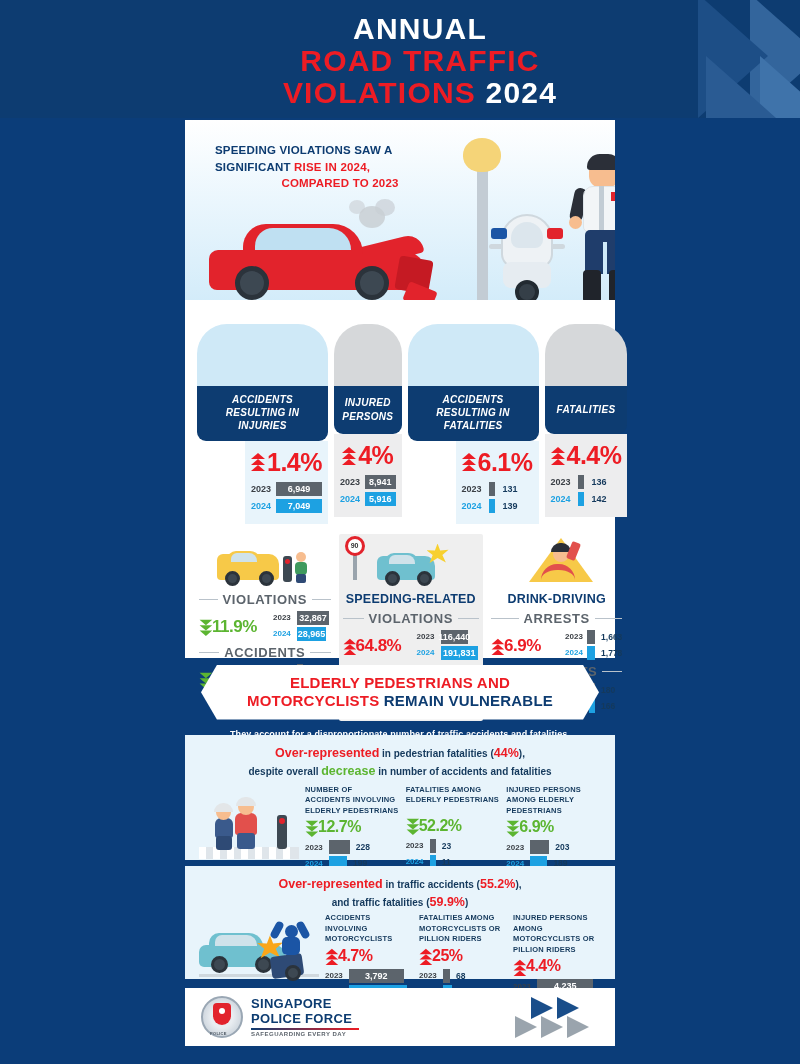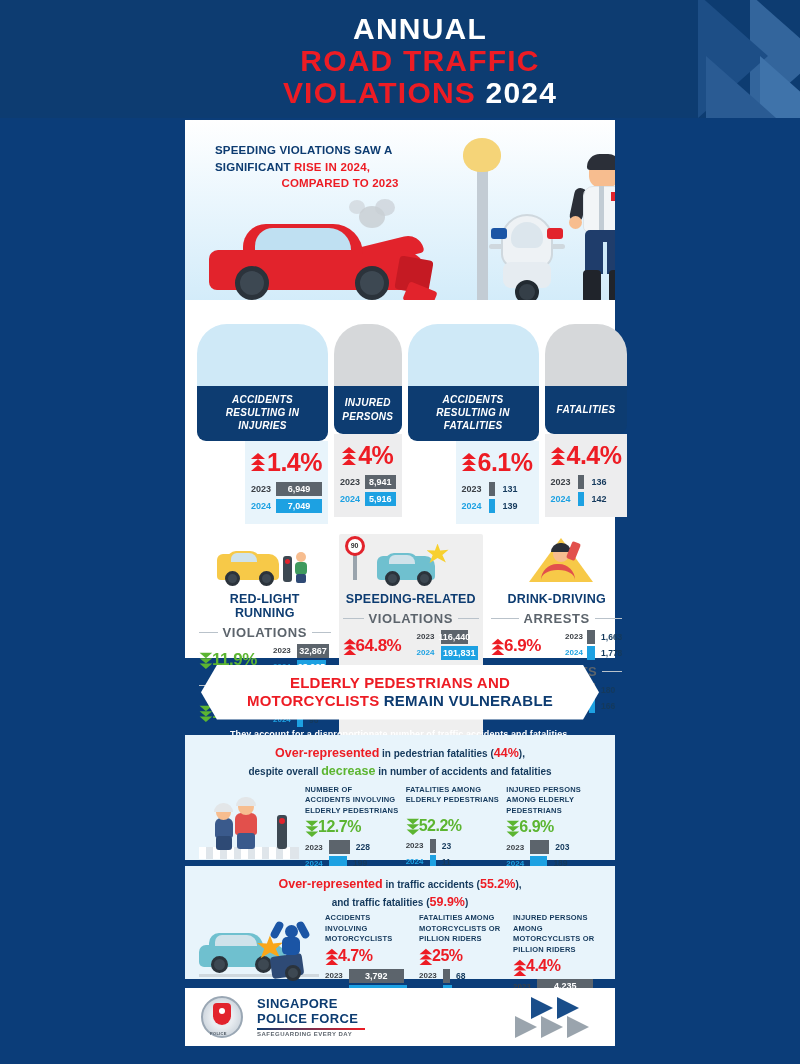--- a/index.html
+++ b/index.html
@@ -293,21 +293,21 @@
     background:#fff; display:flex; align-items:center; padding:0 16px; }
   .crest { width:42px; height:42px; position:relative; }
   .crest-w { position:absolute; inset:0; border-radius:50%;
     background:radial-gradient(circle,#e9edf1 40%,#b9c4cf 100%); border:2px solid #9aa7b4; }
   .crest-sh { position:absolute; left:12px; top:7px; width:18px; height:22px;
     background:#e2232c; border-radius:4px 4px 9px 9px; }
   .crest-cr { position:absolute; left:18px; top:12px; width:6px; height:6px;
     background:#fff; border-radius:50%; }
   .crest-base { position:absolute; left:9px; bottom:2px; font-size:4px; font-weight:bold;
     color:#4a5560; letter-spacing:.3px; }
-  .fo-txt { margin-left:14px; }
+  .fo-txt { margin-left:8px; }
   .fo-1 { font-size:13px; font-weight:bold; color:#0d3c71; letter-spacing:.3px; line-height:1.08; }
   .fo-2 { font-size:13px; font-weight:bold; color:#0d3c71; letter-spacing:.3px; line-height:1.08; }
   .fo-rule { height:2px; width:108px; margin:2px 0 1px 0;
     background:linear-gradient(90deg,#0d3c71,#ed1c24); }
   .fo-3 { font-size:6px; font-weight:bold; color:#5c646c; letter-spacing:.5px; }
   .fo-chev { margin-left:auto; position:relative; width:96px; height:40px; }
   .fc { position:absolute; width:0; height:0;
     border-top:11px solid transparent; border-bottom:11px solid transparent; }
   .fc-b1 { top:0; left:28px; border-left:22px solid #1a4e8a; }
   .fc-b2 { top:0; left:54px; border-left:22px solid #1a4e8a; }
@@ -489,21 +489,20 @@
             <div class="va-wh" style="left:60px"></div>
             <div class="va-tl">
               <div class="va-tl-r"></div>
             </div>
             <div class="va-ped">
               <div class="b"></div>
               <div class="l"></div>
               <div class="h"></div>
             </div>
           </div>
-          <div class="viol-name">RED-LIGHT RUNNING</div>
           <div class="sub-head">
             <span class="ln"></span>
             <span class="tx">VIOLATIONS</span>
             <span class="ln"></span>
           </div>
           <div class="viol-row">
             <span class="viol-pct">
               <span class="arw dn sm">
                 <i></i>
                 <i></i>

